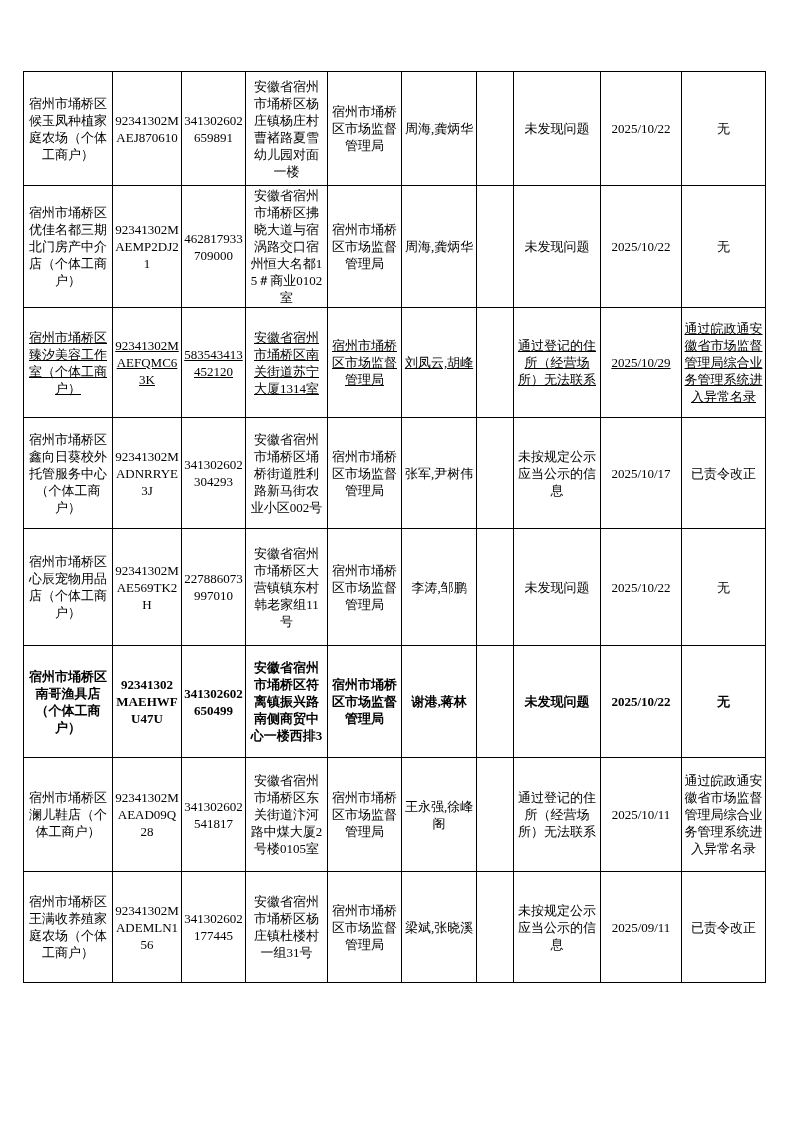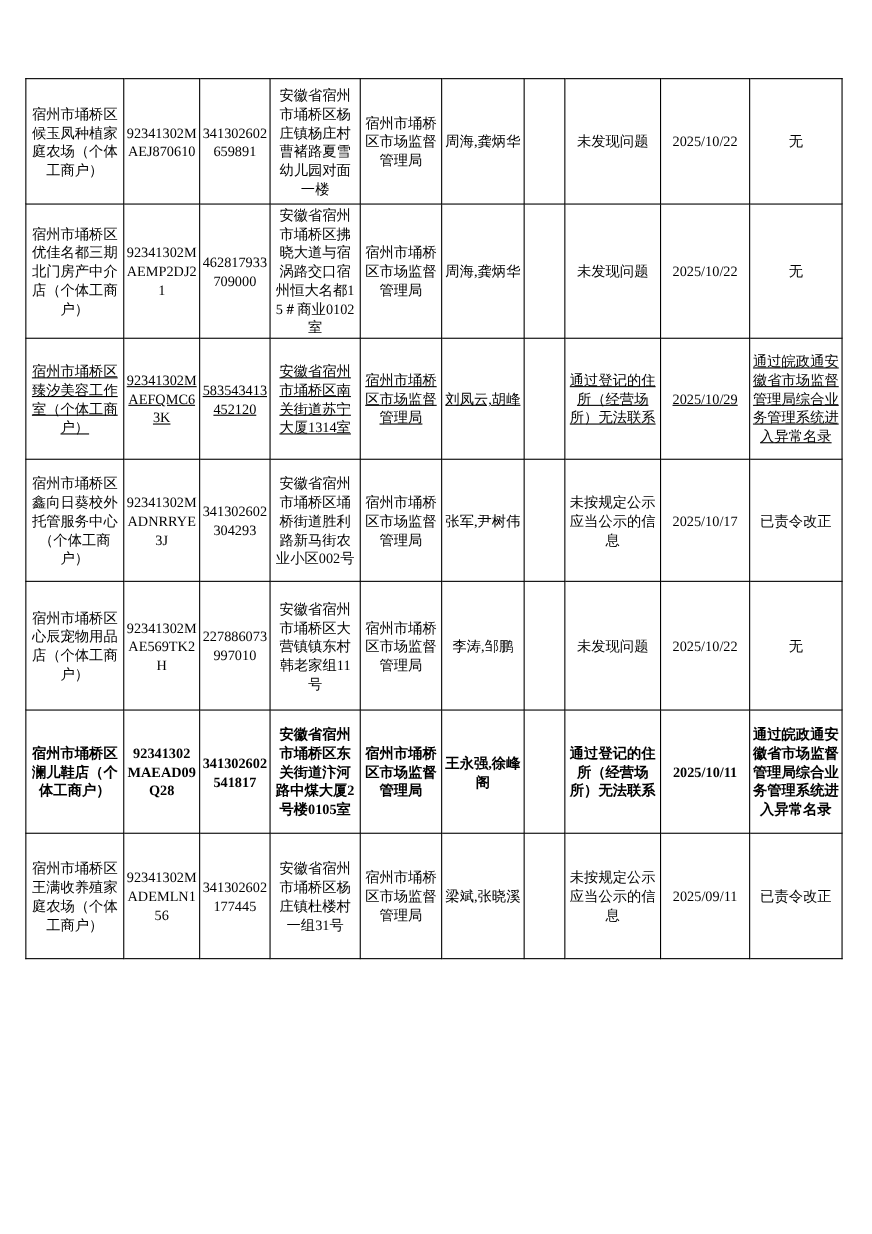--- a/index.html
+++ b/index.html
@@ -127,20 +127,32 @@
           <td>227886073997010</td>
           <td>安徽省宿州市埇桥区大营镇镇东村韩老家组11号</td>
           <td>宿州市埇桥区市场监督管理局</td>
           <td>李涛,邹鹏</td>
           <td></td>
           <td>未发现问题</td>
           <td>2025/10/22</td>
           <td>无</td>
         </tr>
         <tr>
+          <td>宿州市埇桥区南哥渔具店（个体工商户）</td>
+          <td>92341302MAEHWFU47U</td>
+          <td>341302602650499</td>
+          <td>安徽省宿州市埇桥区符离镇振兴路南侧商贸中心一楼西排3</td>
+          <td>宿州市埇桥区市场监督管理局</td>
+          <td>谢港,蒋林</td>
+          <td></td>
+          <td>未发现问题</td>
+          <td>2025/10/22</td>
+          <td>无</td>
+        </tr>
+        <tr>
           <td>宿州市埇桥区澜儿鞋店（个体工商户）</td>
           <td>92341302MAEAD09Q28</td>
           <td>341302602541817</td>
           <td>安徽省宿州市埇桥区东关街道汴河路中煤大厦2号楼0105室</td>
           <td>宿州市埇桥区市场监督管理局</td>
           <td>王永强,徐峰阁</td>
           <td></td>
           <td>通过登记的住所（经营场所）无法联系</td>
           <td>2025/10/11</td>
           <td>通过皖政通安徽省市场监督管理局综合业务管理系统进入异常名录</td>

